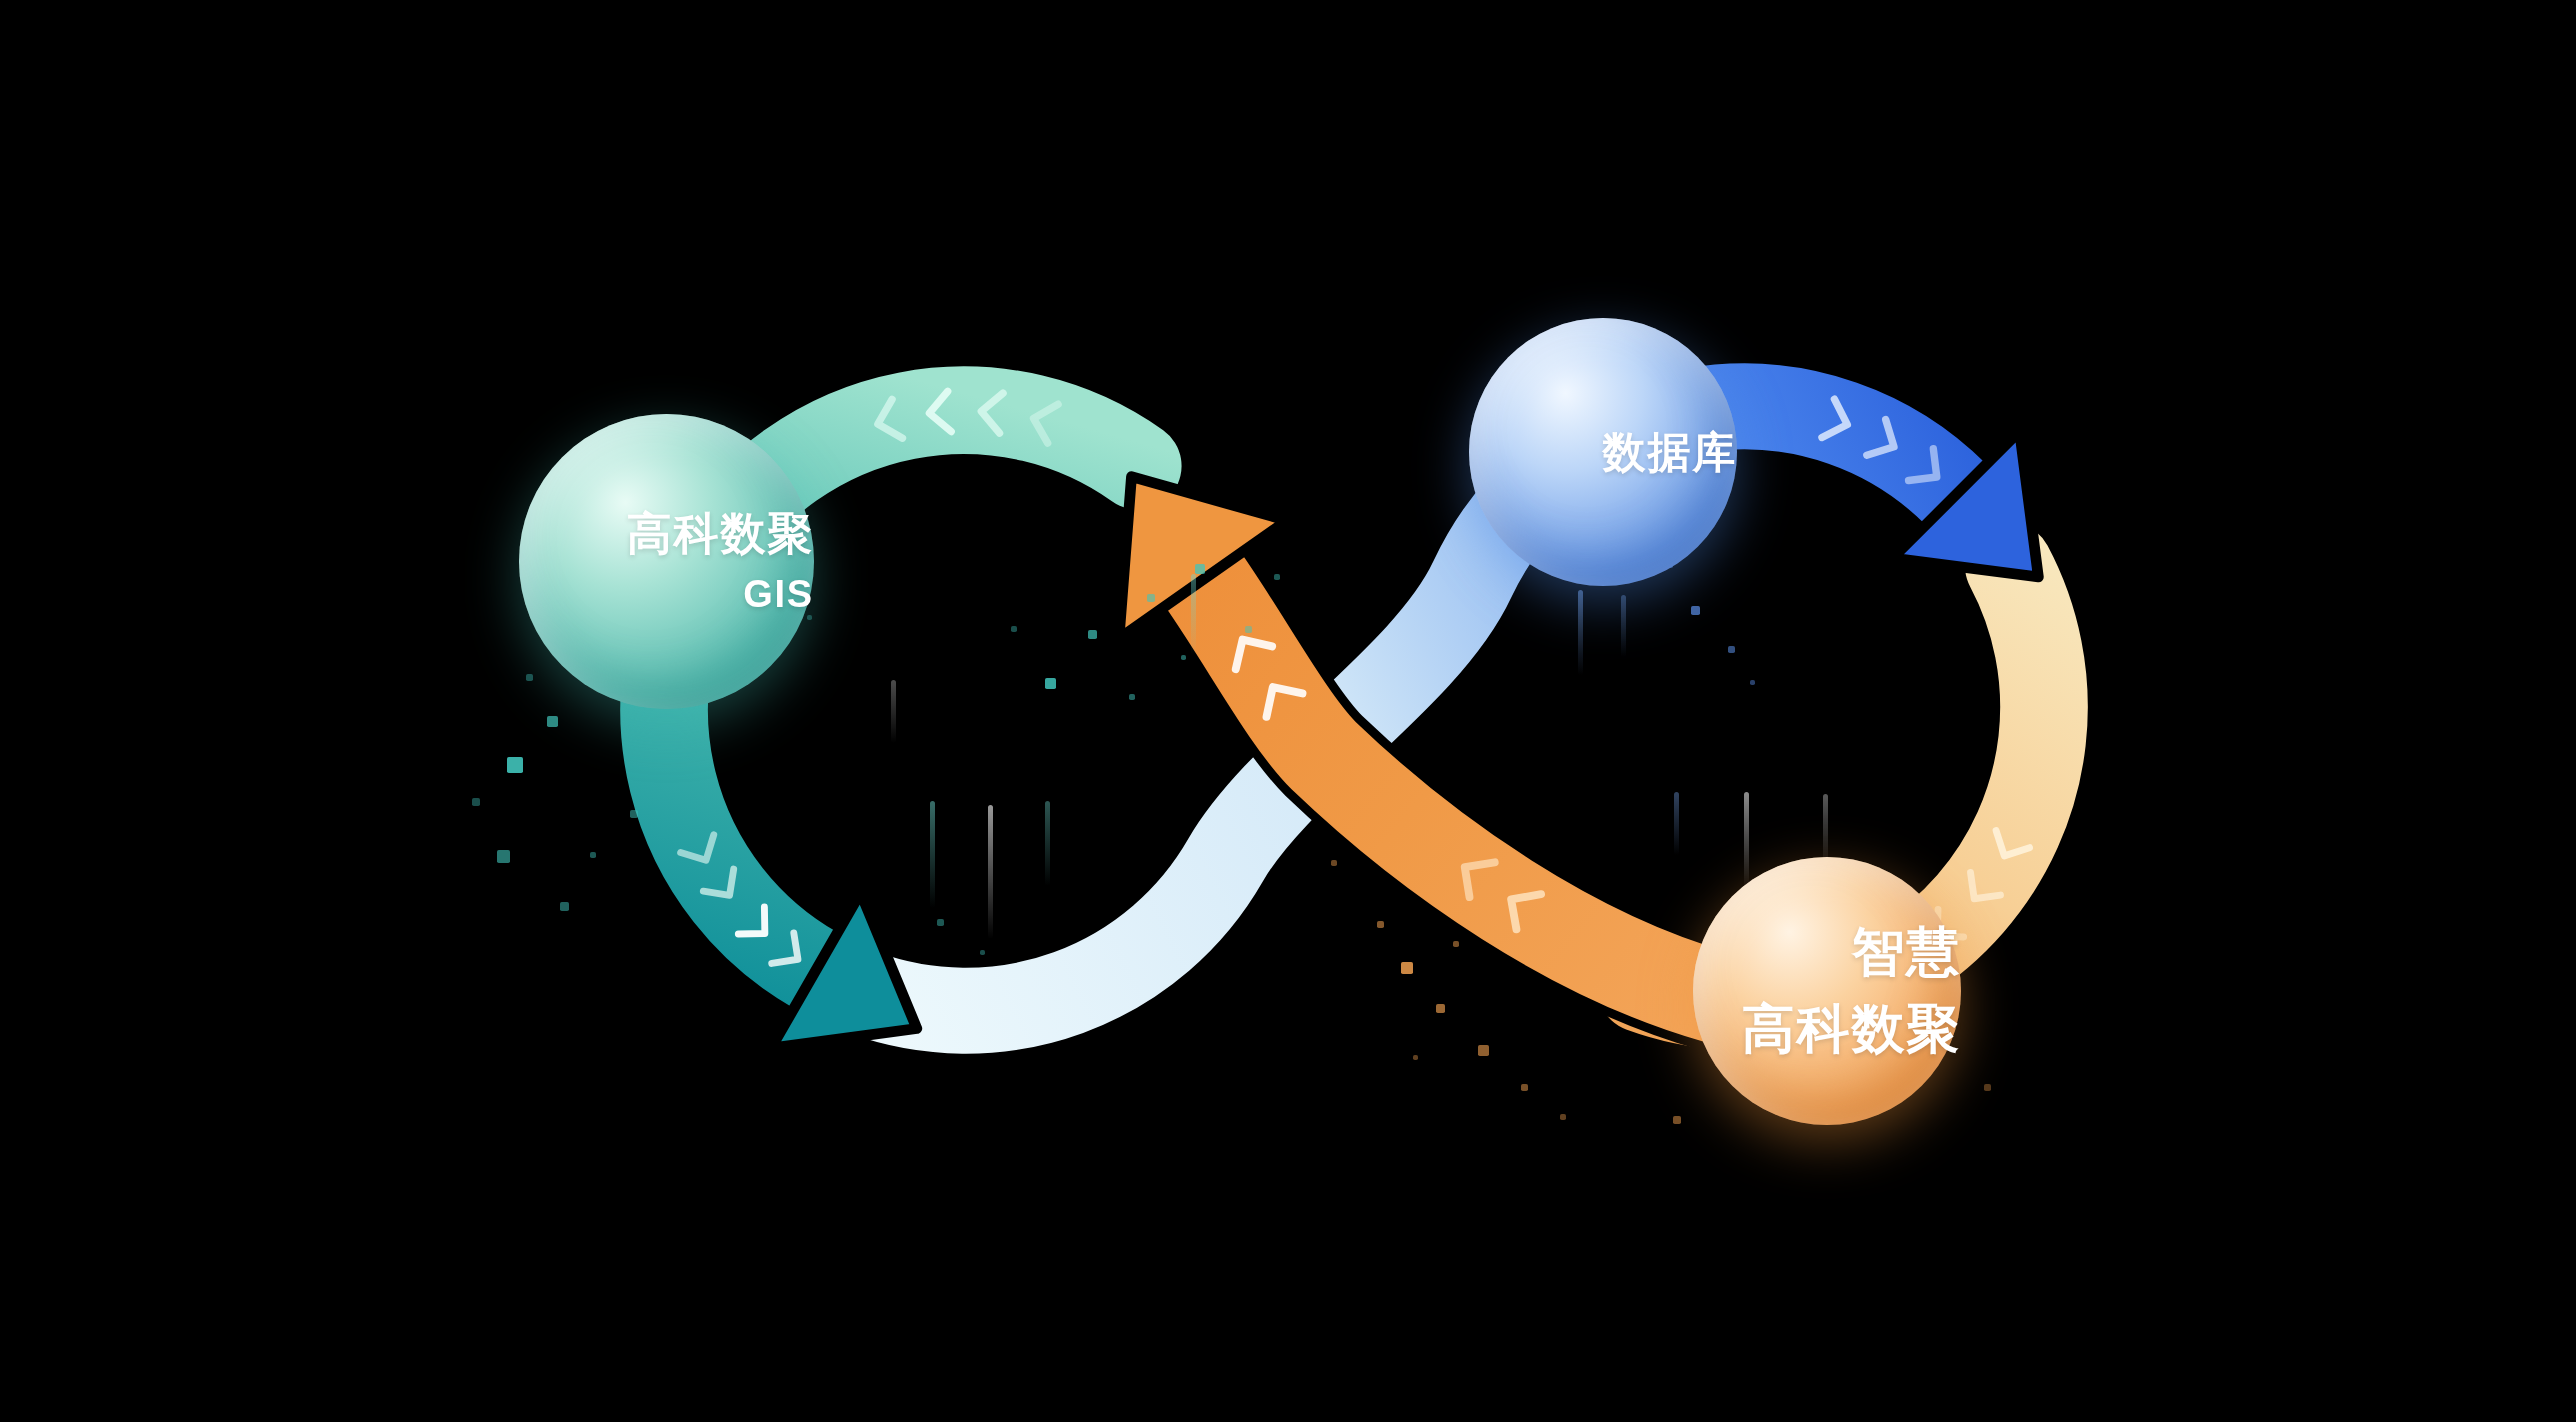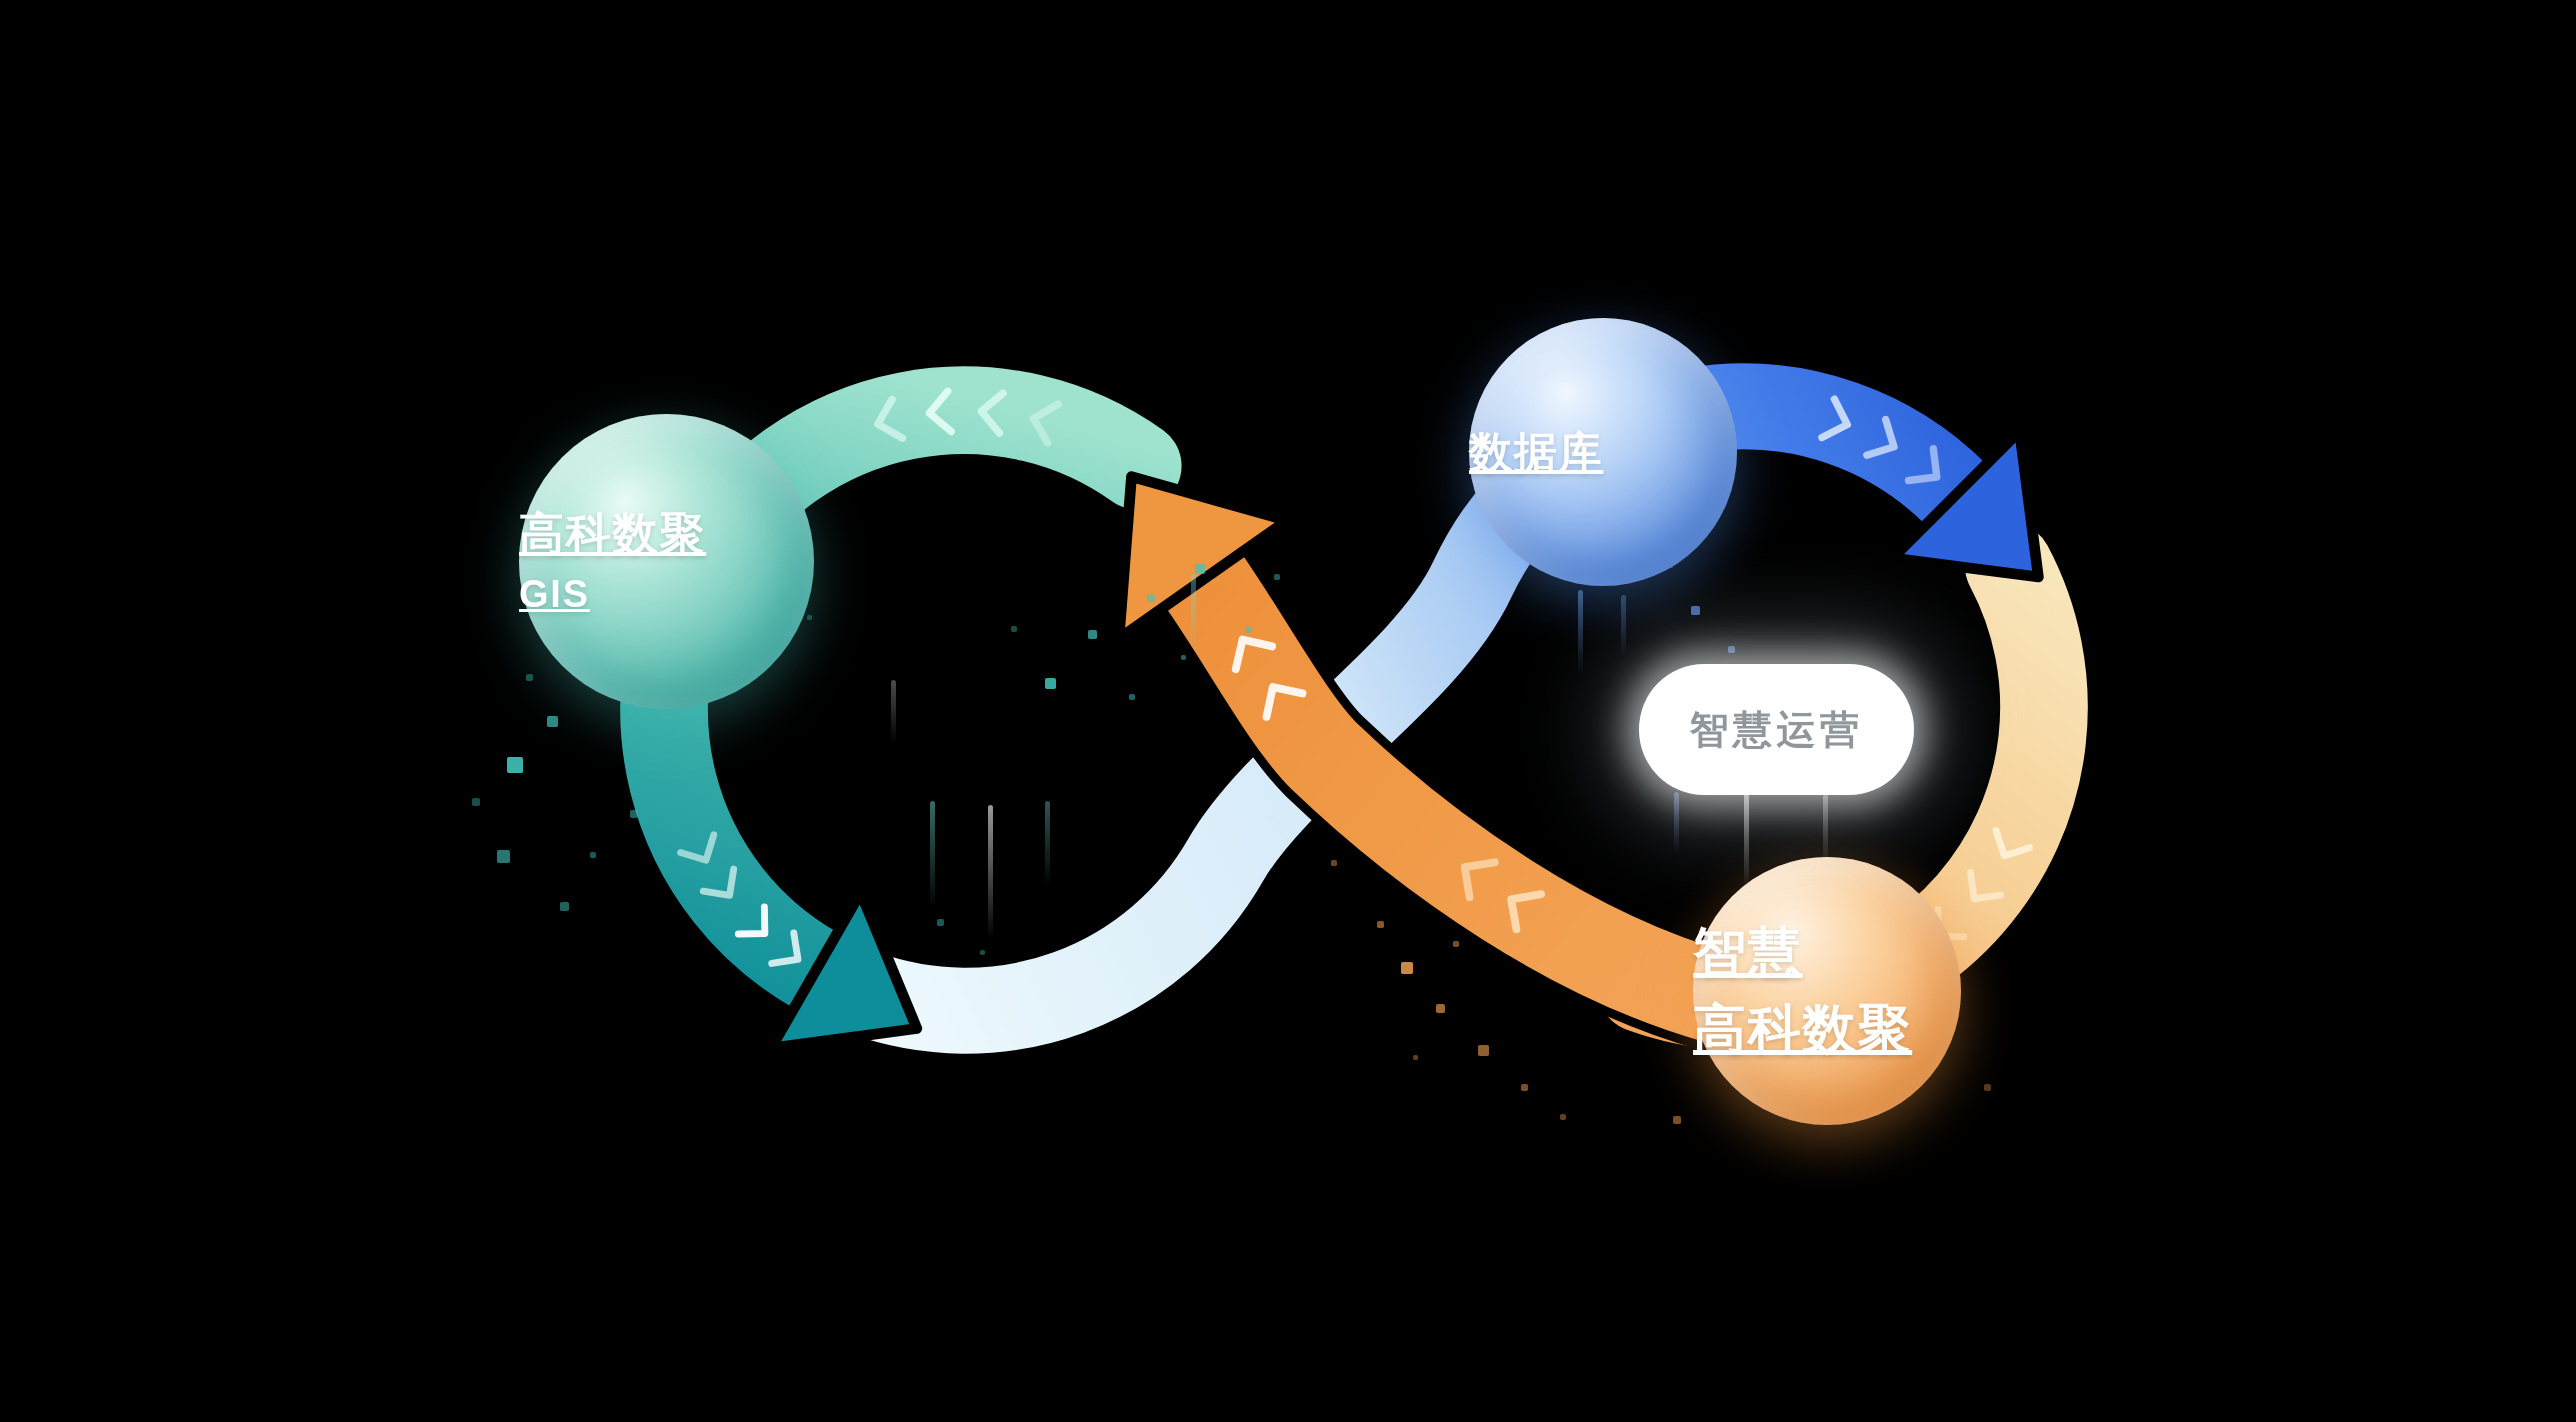--- a/index.html
+++ b/index.html
@@ -4,21 +4,21 @@
 <style>
   html,body{margin:0;padding:0;background:#000;}
   .stage{position:relative;width:2576px;height:1422px;background:#000;overflow:hidden;
          font-family:"Liberation Sans","DejaVu Sans",sans-serif;}
   .stage svg{position:absolute;left:0;top:0;z-index:2;}
   #deco{position:absolute;left:0;top:0;width:100%;height:100%;z-index:3;pointer-events:none;}
   .dot{position:absolute;border-radius:1.8px;}
   .streak{position:absolute;width:4.5px;border-radius:2.7px;}
 
   .sphere{position:absolute;border-radius:50%;display:flex;flex-direction:column;
-          align-items:flex-start;justify-content:center;color:#fff;text-align:center;z-index:4;text-decoration:underline;}
+          align-items:flex-end;justify-content:center;color:#fff;text-align:center;z-index:4;}
   .sphere-teal{left:519px;top:414px;width:295px;height:295px;
     background:radial-gradient(circle at 36% 30%, #e8fbf5 0%, #a8e3d5 30%, #5dbfb2 68%, #3aa79b 100%);
     box-shadow:0 16px 54px rgba(70,190,180,.35), inset -16px -25px 49px rgba(15,110,115,.28), inset 10.7px 14.3px 36px rgba(255,255,255,.55);}
   .sphere-blue{left:1469px;top:318px;width:268px;height:268px;
     background:radial-gradient(circle at 36% 28%, #f0f7ff 0%, #bcd6f8 30%, #6a9ae6 70%, #4a7fd6 100%);
     box-shadow:0 16px 54px rgba(80,140,230,.4), inset -16px -25px 49px rgba(30,70,150,.3), inset 10.7px 14.3px 36px rgba(255,255,255,.55);}
   .sphere-orange{left:1693px;top:857px;width:268px;height:268px;
     background:radial-gradient(circle at 36% 28%, #fff3e3 0%, #fbd2a0 32%, #f4a55c 72%, #ee9240 100%);
     box-shadow:0 16px 54px rgba(240,150,60,.4), inset -16px -25px 49px rgba(170,90,20,.3), inset 10.7px 14.3px 36px rgba(255,255,255,.6);}
   .sphere .l1{font-size:45px;font-weight:600;line-height:1.45;text-shadow:0 1.8px 5.4px rgba(0,0,0,.15);letter-spacing:1.8px;}
@@ -171,18 +171,15 @@
 
   <div class="sphere sphere-blue">
     <div class="l1">数据库</div>
   </div>
 
   <div class="sphere sphere-orange">
     <div class="l1">智慧</div>
     <div class="l2">高科数聚</div>
   </div>
 
-  <div class="pill pill-right">
-    <span>智慧运营</span>
-  </div>
 
 </div>
 
 
 </body></html>

